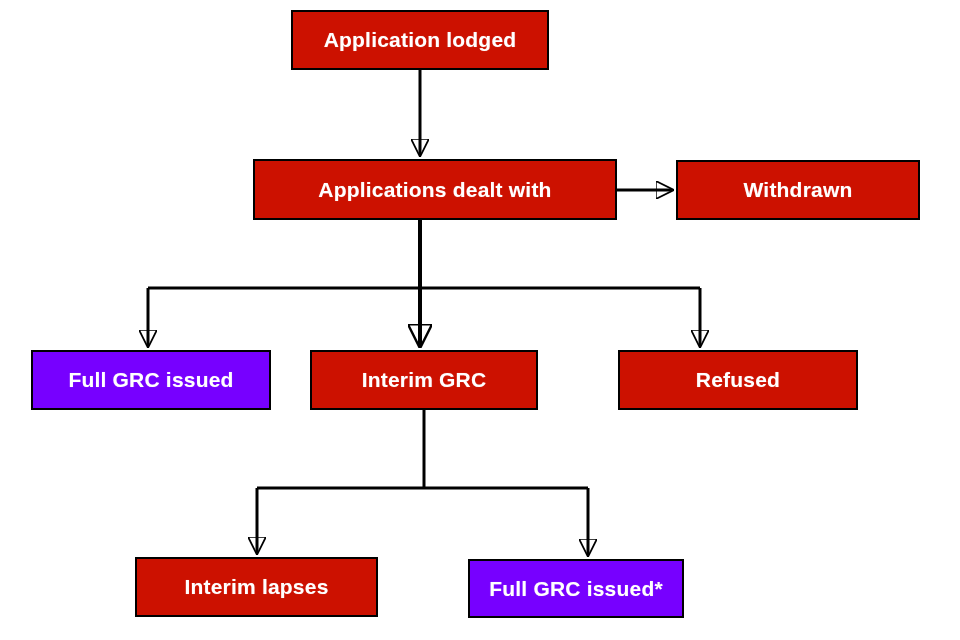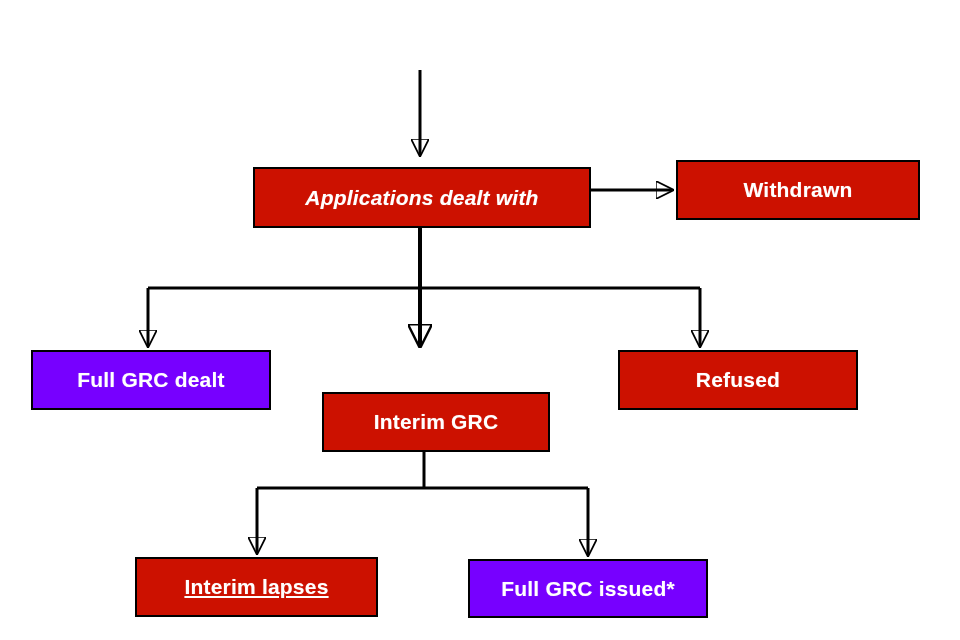--- a/index.html
+++ b/index.html
@@ -81,42 +81,45 @@
 
     <line x1="424" y1="410" x2="424" y2="488" stroke-width="3"></line>
 
     <line x1="257" y1="488" x2="588" y2="488" stroke-width="3"></line>
 
     <line x1="257" y1="488" x2="257" y2="553" stroke-width="3" marker-end="url(#arrowhead)"></line>
 
     <line x1="588" y1="488" x2="588" y2="555" stroke-width="3" marker-end="url(#arrowhead)"></line>
   </svg>
 
+  <div class="node red" style="left:291px; top:10px; width:258px; height:60px;">
+    <span>Application lodged</span>
+  </div>
 
-  <div class="node red" style="left:253px; top:167px; width:338px; height:61px;font-style:italic;">
+  <div class="node red" style="left:253px; top:159px; width:364px; height:61px;">
     <span>Applications dealt with</span>
   </div>
 
   <div class="node red" style="left:676px; top:160px; width:244px; height:60px;">
     <span>Withdrawn</span>
   </div>
 
   <div class="node purple" style="left:31px; top:350px; width:240px; height:60px;">
-    <span>Full GRC dealt</span>
+    <span>Full GRC issued</span>
   </div>
 
-  <div class="node red" style="left:322px; top:350px; width:228px; height:60px;margin-top:42px;">
+  <div class="node red" style="left:310px; top:350px; width:228px; height:60px;">
     <span>Interim GRC</span>
   </div>
 
   <div class="node red" style="left:580px; top:350px; width:240px; height:60px;margin-left:38px;">
     <span>Refused</span>
   </div>
 
-  <div class="node red" style="left:135px; top:557px; width:243px; height:60px;text-decoration:underline;">
+  <div class="node red" style="left:135px; top:557px; width:243px; height:60px;">
     <span>Interim lapses</span>
   </div>
 
-  <div class="node purple" style="left:468px; top:559px; width:240px; height:59px;">
+  <div class="node purple" style="left:468px; top:559px; width:216px; height:59px;">
     <span>Full GRC issued*</span>
   </div>
 
 </div>
 
 </body></html>

